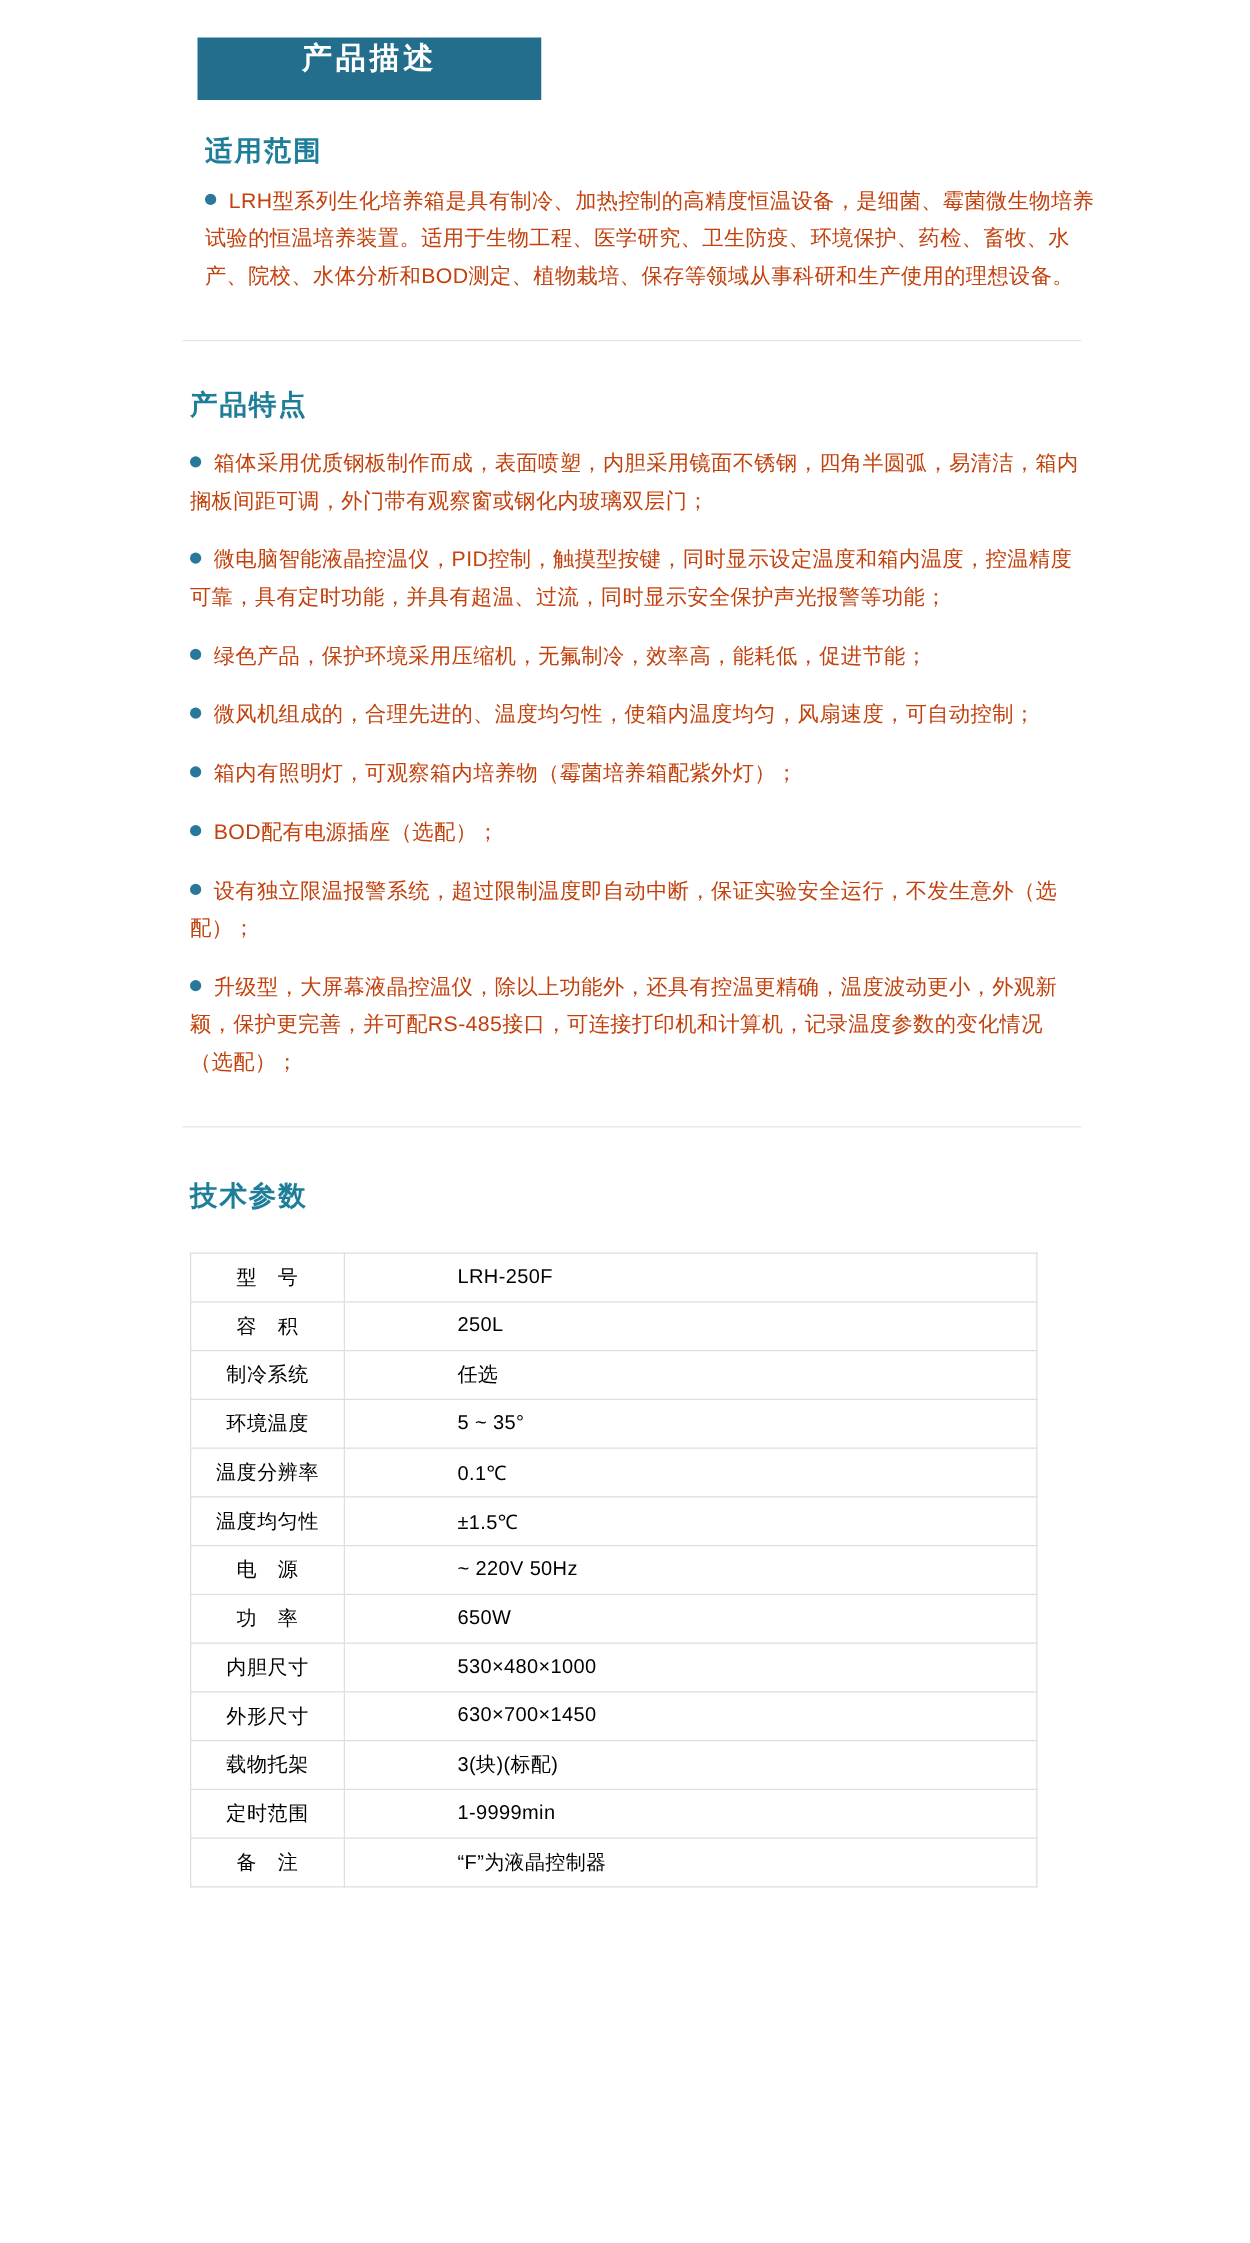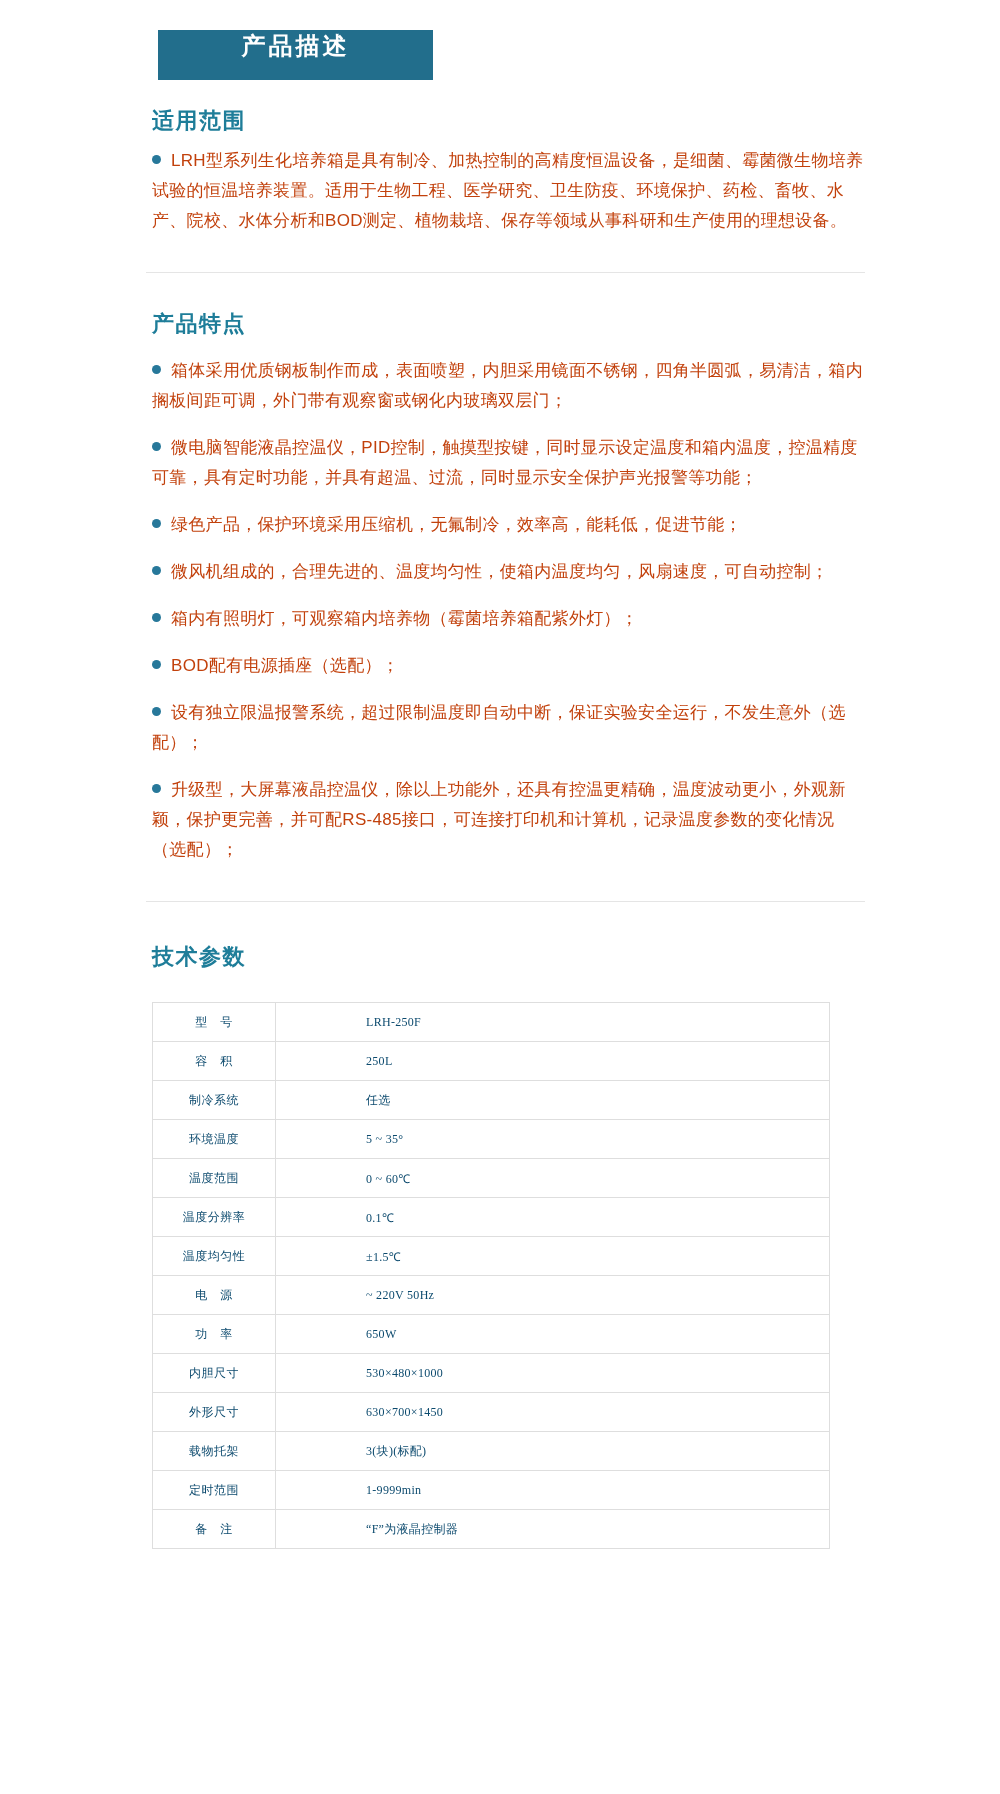--- a/index.html
+++ b/index.html
@@ -30,21 +30,21 @@
     letter-spacing: 3px;
   }
   .section-heading {
     margin: 0;
     color: #1e7d99;
     font-size: 22px;
     font-weight: bold;
     letter-spacing: 1.5px;
     line-height: 30px;
   }
-  .scope-section { margin-top: 26px; }
+  .scope-section { margin-top: 26px; margin-left: 12px; }
   .para {
     width: 712px;
     margin: 10px 0 0 0;
     font-size: 17px;
     line-height: 30px;
     color: #c2410c;
     letter-spacing: 0.3px;
   }
   .dot {
     display: inline-block;
@@ -68,24 +68,23 @@
   .specs-section { margin-top: 40px; }
   .specs-table {
     margin-top: 30px;
     width: 678px;
     border-collapse: collapse;
     table-layout: fixed;
   }
   .specs-table td {
     border: 1px solid #dedede;
     height: 39px;
-    font-size: 12px;
-    color: #0c4a6e;
+    font-size: 16px;
+    color: #000000;
     padding: 0;
-    font-family: Liberation Serif, serif;
   }
   .specs-table td.spec-label {
     width: 123px;
     text-align: center;
     letter-spacing: 0.5px;
   }
   .specs-table td.spec-value {
     padding-left: 90px;
     letter-spacing: 0.3px;
   }
@@ -154,24 +153,20 @@
         </tr>
           <tr>
           <td class="spec-label">制冷系统</td>
           <td class="spec-value">任选</td>
         </tr>
           <tr>
           <td class="spec-label">环境温度</td>
           <td class="spec-value">5 ~ 35°</td>
         </tr>
           <tr>
-          <td class="spec-label">温度范围</td>
-          <td class="spec-value">0 ~ 60℃</td>
-        </tr>
-          <tr>
           <td class="spec-label">温度分辨率</td>
           <td class="spec-value">0.1℃</td>
         </tr>
           <tr>
           <td class="spec-label">温度均匀性</td>
           <td class="spec-value">±1.5℃</td>
         </tr>
           <tr>
           <td class="spec-label">电　源</td>
           <td class="spec-value">~ 220V 50Hz</td>

